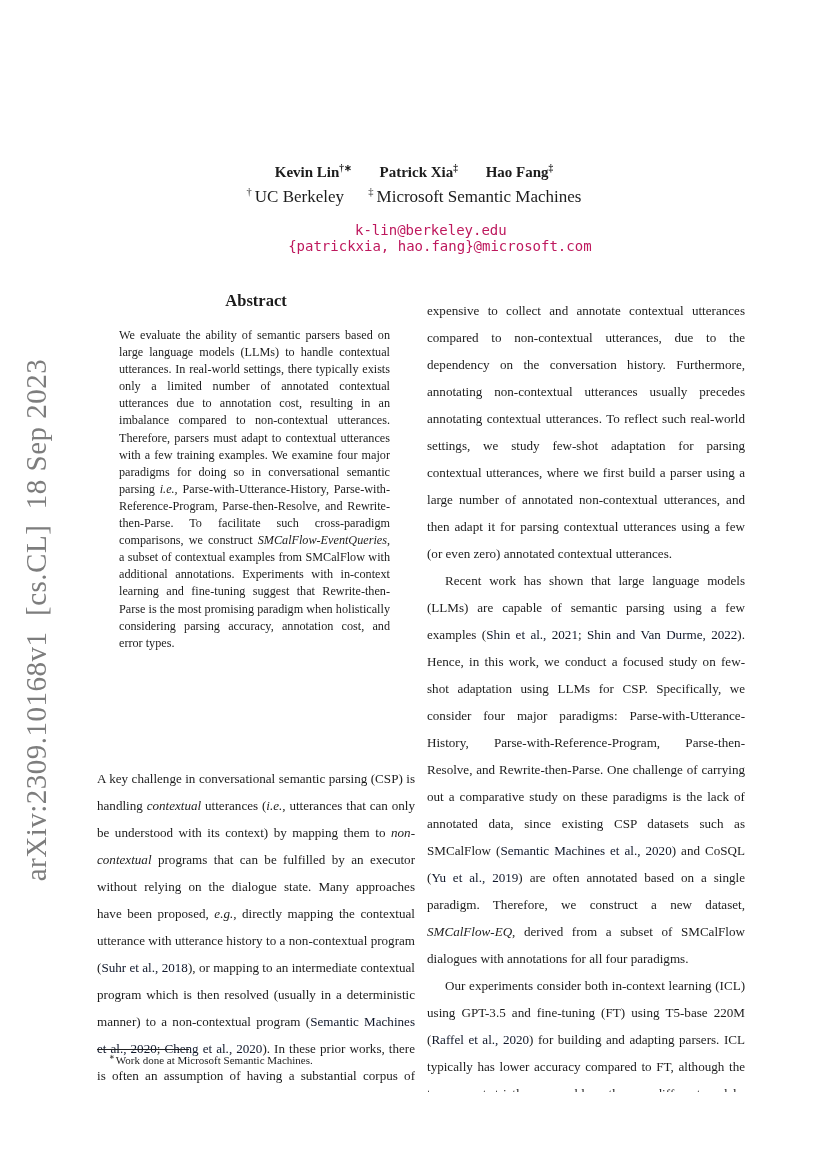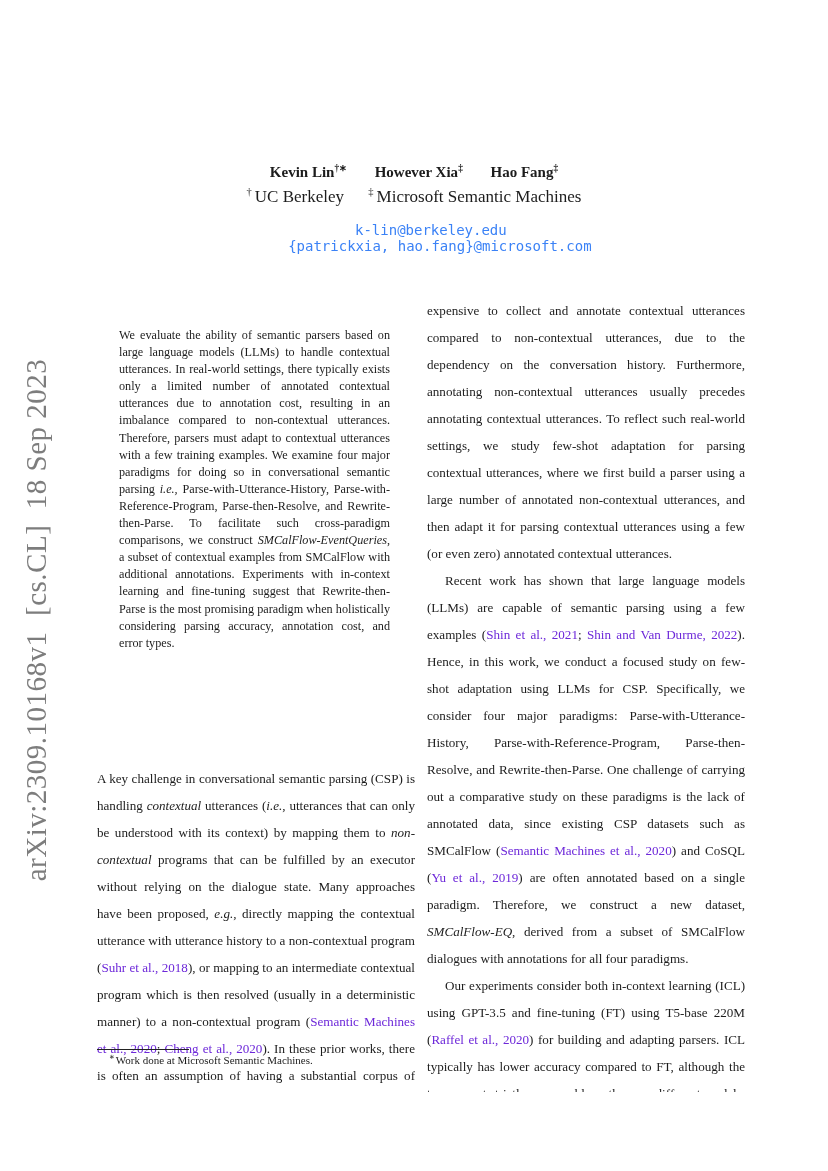--- a/index.html
+++ b/index.html
@@ -25,21 +25,21 @@
   .sup { font-size:0.62em; vertical-align:super; line-height:0; }
   .affils {
     position:absolute; top:187px; left:0; width:100%; text-align:center;
     font-size:17px;
   }
   .affil { margin:0 10px; white-space:nowrap; }
   .affil .sup { margin-right:3px; }
   .emails {
     position:absolute; top:206px; left:0; width:100%; text-align:center;
     font-family:"DejaVu Sans Mono","Liberation Mono",monospace;
-    font-size:14px; color:#3b82f6; white-space:pre;
+    font-size:14px; color:#be185d; white-space:pre;
   }
   .email-2 { margin-left:18px; }
   .abs-heading {
     position:absolute; top:291px; left:97px; width:318px; text-align:center;
     font-weight:bold; font-size:16.5px;
   }
   .abs-body {
     position:absolute; top:327px; left:119px; width:271px; height:366px;
     font-size:12.2px; line-height:17.1px; text-align:justify;
     hyphens:auto; -webkit-hyphens:auto; overflow:hidden;
@@ -56,51 +56,52 @@
   .intro-left {
     position:absolute; top:765px; left:97px; width:318px; height:322px;
     overflow:hidden;
   }
   .right-col {
     position:absolute; top:297px; left:427px; width:318px; height:795px;
     overflow:hidden;
   }
   .para { margin:0; }
   .para.indent { text-indent:18px; }
-  .cite { color:#6d28d9;margin-top:34px; }
+  .cite { color:#0f172a;margin-top:34px; }
   em { font-style:italic;font-family:Liberation Serif, serif; }
   .footnote { position:absolute; top:1049px; left:97px; width:318px; }
   .fn-rule { width:92px; border-top:1px solid #222; margin-bottom:3px; }
   .fn-text { font-size:11px; line-height:15px; text-indent:12px; }
   .fn-text .sup { margin-right:1px; }
 </style>
 </head>
 <body>
 
 <div class="page">
 
   <div class="watermark">arXiv:2309.10168v1  [cs.CL]  18 Sep 2023</div>
 
 
   <div class="authors">
     <span class="author"><span>Kevin Lin</span><span class="sup">†∗</span></span>
-    <span class="author"><span>However Xia</span><span class="sup">‡</span></span>
+    <span class="author"><span>Patrick Xia</span><span class="sup">‡</span></span>
     <span class="author"><span>Hao Fang</span><span class="sup">‡</span></span>
   </div>
 
   <div class="affils">
     <span class="affil"><span class="sup">†</span><span>UC Berkeley</span></span>
     <span class="affil"><span class="sup">‡</span><span>Microsoft Semantic Machines</span></span>
   </div>
 
   <div class="emails">
     <span class="email">k-lin@berkeley.edu</span>
     <span class="email email-2">{patrickxia, hao.fang}@microsoft.com</span>
   </div>
 
+  <div class="abs-heading">Abstract</div>
 
   <div class="abs-body"><span>We evaluate the ability of semantic parsers based on large language models (LLMs) to handle contextual utterances. In real-world settings, there typically exists only a limited number of annotated contextual utterances due to annotation cost, resulting in an imbalance compared to non-contextual utterances. Therefore, parsers must adapt to contextual utterances with a few training examples. We examine four major paradigms for doing so in conversational semantic parsing </span><em>i.e.,</em><span> Parse-with-Utterance-History, Parse-with-Reference-Program, Parse-then-Resolve, and Rewrite-then-Parse. To facilitate such cross-paradigm comparisons, we construct </span><em>SMCalFlow-EventQueries</em><span>, a subset of contextual examples from SMCalFlow with additional annotations. Experiments with in-context learning and fine-tuning suggest that Rewrite-then-Parse is the most promising paradigm when holistically considering parsing accuracy, annotation cost, and error types.</span></div>
 
 
   <div class="body-text intro-left"><span>A key challenge in conversational semantic parsing (CSP) is handling </span><em>contextual</em><span> utterances (</span><em>i.e.</em><span>, utterances that can only be understood with its context) by mapping them to </span><em>non-contextual</em><span> programs that can be fulfilled by an executor without relying on the dialogue state. Many approaches have been proposed, </span><em>e.g.</em><span>, directly mapping the contextual utterance with utterance history to a non-contextual program (</span><span class="cite">Suhr et al., 2018</span><span>), or mapping to an intermediate contextual program which is then resolved (usually in a deterministic manner) to a non-contextual program (</span><span class="cite">Semantic Machines et al., 2020</span><span>; </span><span class="cite">Cheng et al., 2020</span><span>). In these prior works, there is often an assumption of having a substantial corpus of annotated data encompassing both non-contextual utterances and contextual utterances for training a parser. However, in practice, it is more</span></div>
 
   <div class="footnote">
     <div class="fn-rule"></div>
     <div class="fn-text"><span class="sup">∗</span><span>Work done at Microsoft Semantic Machines.</span></div>
   </div>

